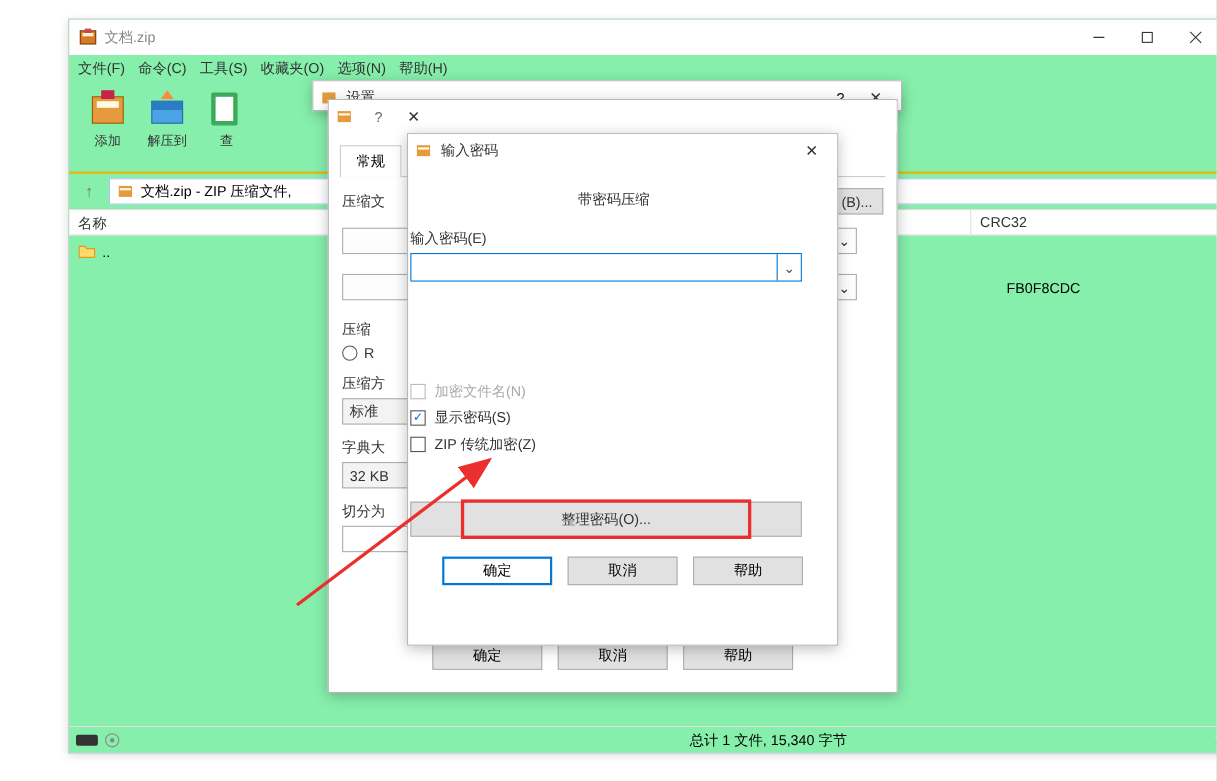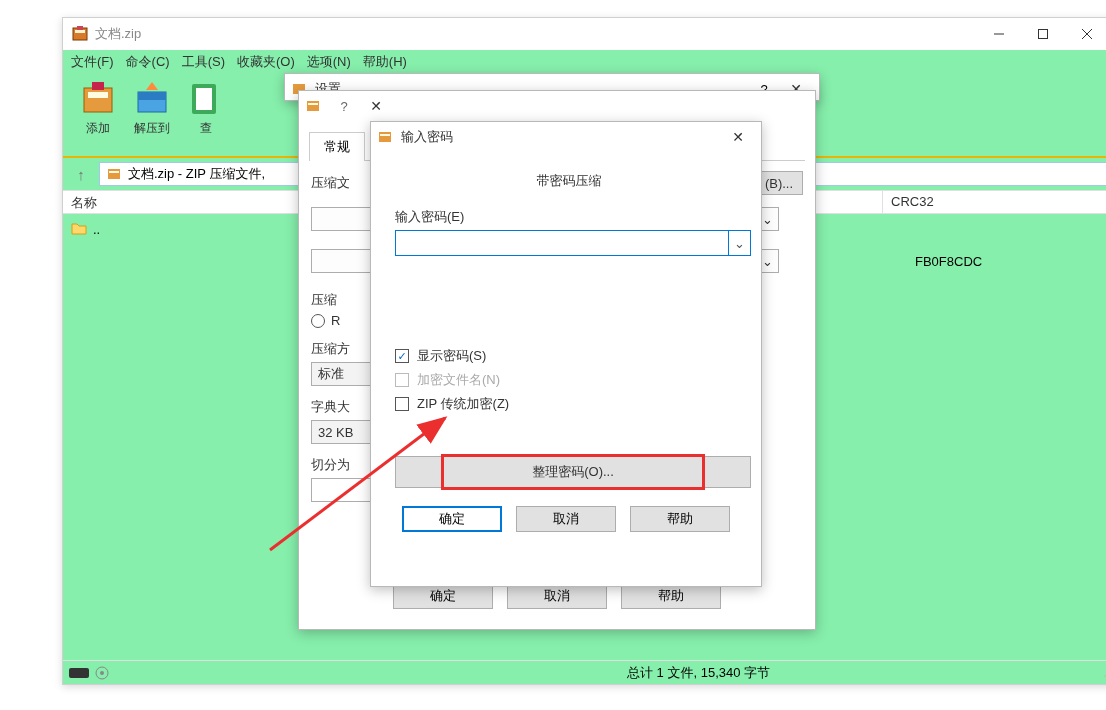--- a/index.html
+++ b/index.html
@@ -61,21 +61,21 @@
 .form-row { display: flex; flex-direction: column; gap: 4px; }
 .select-like { width: 70px; height: 24px; border: 1px solid #adadad; display: flex; align-items: center; justify-content: space-between; padding: 0 6px; background: #f3f3f3; }
 .browse { width: 48px; height: 24px; border: 1px solid #adadad; background: #e1e1e1; display:inline-flex; align-items:center; justify-content:center;}
 .radio { display: flex; align-items: center; gap: 6px; }
 .radio .circle { width: 14px; height: 14px; border: 1px solid #555; border-radius: 50%; }
 .long-select { width: 468px; height: 24px; border: 1px solid #adadad; background:#fdfdfd; display:flex; align-items:center; justify-content:flex-end; padding-right:2px;}
 .long-select .chev { width: 18px; height: 20px; border-left:1px solid #ccc; display:flex;align-items:center;justify-content:center;}
 
 
 .dlg-password { left: 370px; top: 121px; width: 392px; height: 466px; background: #fff; }
-.pw-body { padding: 14px 18px 8px 24px; font-size: 13px; color: #333; }
+.pw-body { padding: 14px 18px 8px 2px; font-size: 13px; color: #333; }
 .pw-heading { text-align: center; margin: 6px 0 18px 0; }
 .pw-input-wrap { margin-bottom: 8px; }
 .pw-input { width: 356px; height: 26px; border: 1px solid #0078d7; display: flex; }
 .pw-input .field { flex: 1; }
 .pw-input .chev { width: 22px; border-left: 1px solid #0078d7; display: flex; align-items: center; justify-content: center; color: #555; }
 .checkbox-row { display: flex; align-items: center; gap: 8px; height: 24px; }
 .cb { width: 14px; height: 14px; border: 1px solid #555; display: flex; align-items: center; justify-content: center; }
 .cb.checked::after { content: "✓"; font-size: 11px; color: #0066cc; line-height: 1; }
 .cb.disabled { border-color: #bbb; }
 .disabled-text { color: #aaa; }
@@ -294,26 +294,26 @@
       </div>
       <div class="pw-input">
         <div class="field"></div>
         <div class="chev">⌄</div>
       </div>
     </div>
 
     <div style="height:80px;"></div>
 
     <div class="checkbox-row">
+      <span class="cb disabled"></span>
+      <span class="disabled-text"><span>加密文件名(N)</span></span>
+    </div>
+    <div class="checkbox-row">
       <span class="cb checked"></span>
       <span><span>显示密码(S)</span></span>
-    </div>
-    <div class="checkbox-row">
-      <span class="cb disabled"></span>
-      <span class="disabled-text"><span>加密文件名(N)</span></span>
     </div>
     <div class="checkbox-row">
       <span class="cb"></span>
       <span><span>ZIP 传统加密(Z)</span></span>
     </div>
 
     <div class="pw-organize">
       <div class="pw-organize-btn-bg">
         <span>整理密码(O)...</span>
         <div class="pw-organize-highlight"></div>

